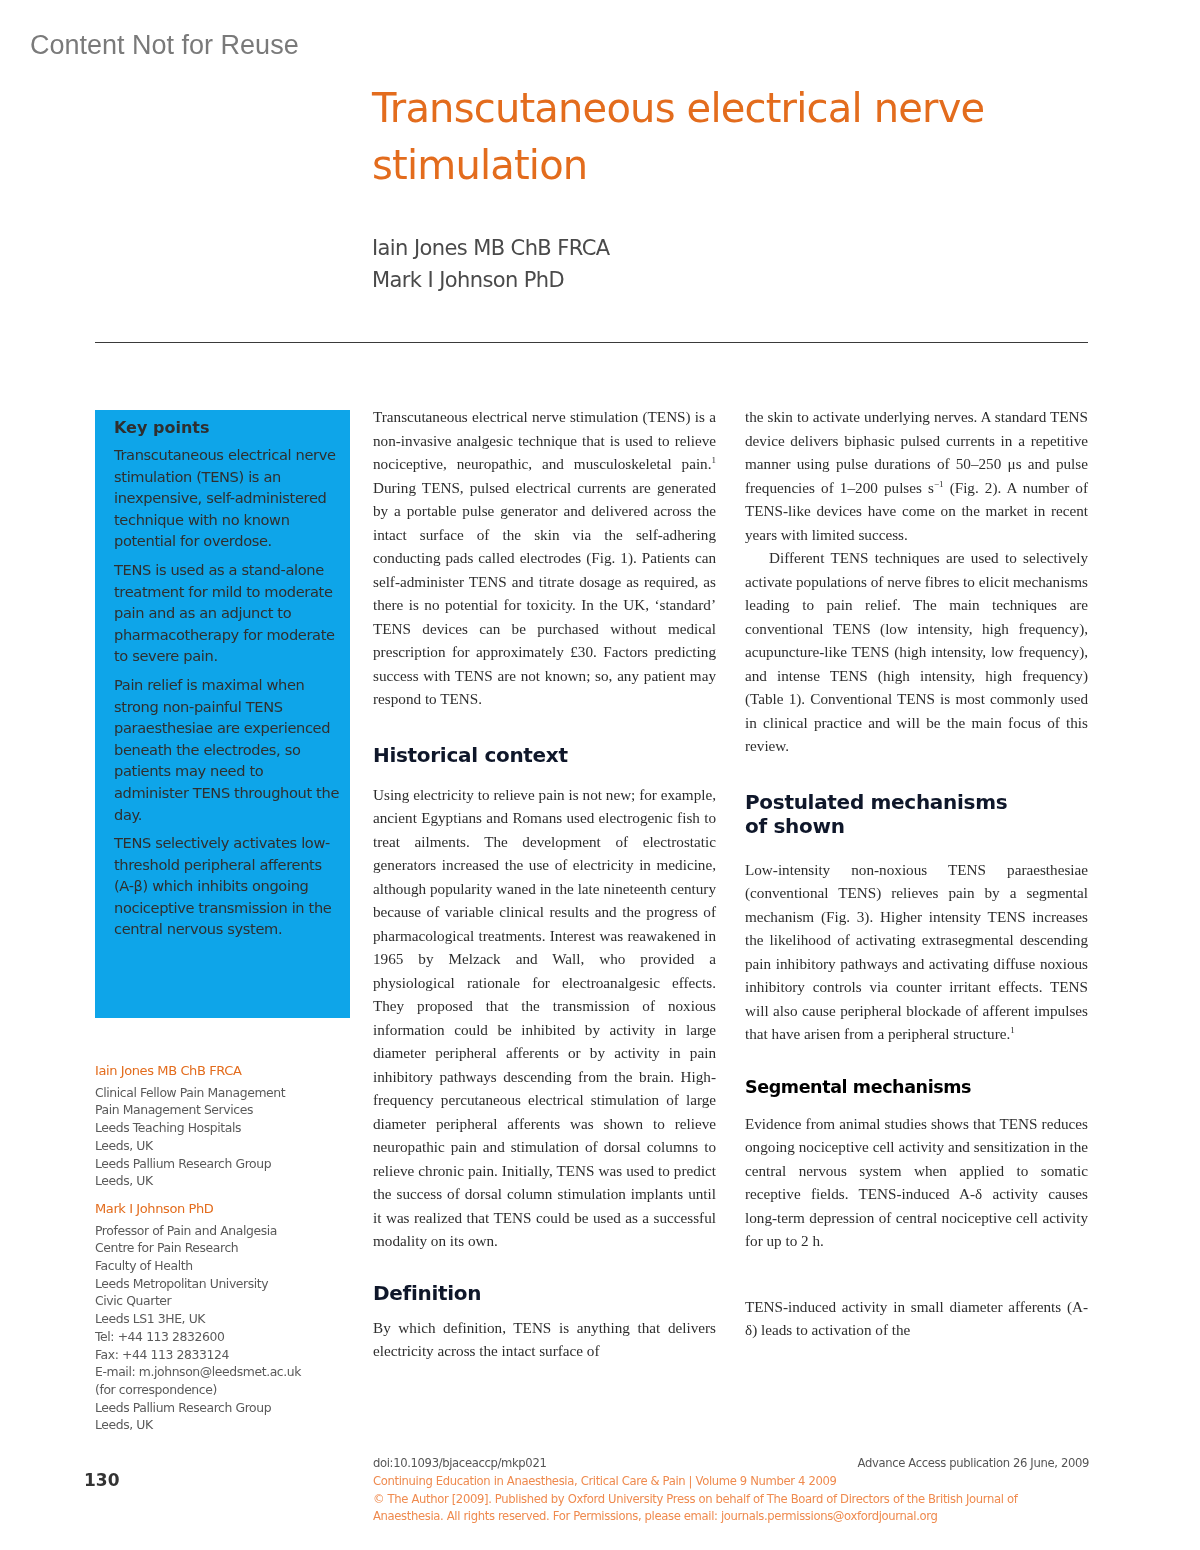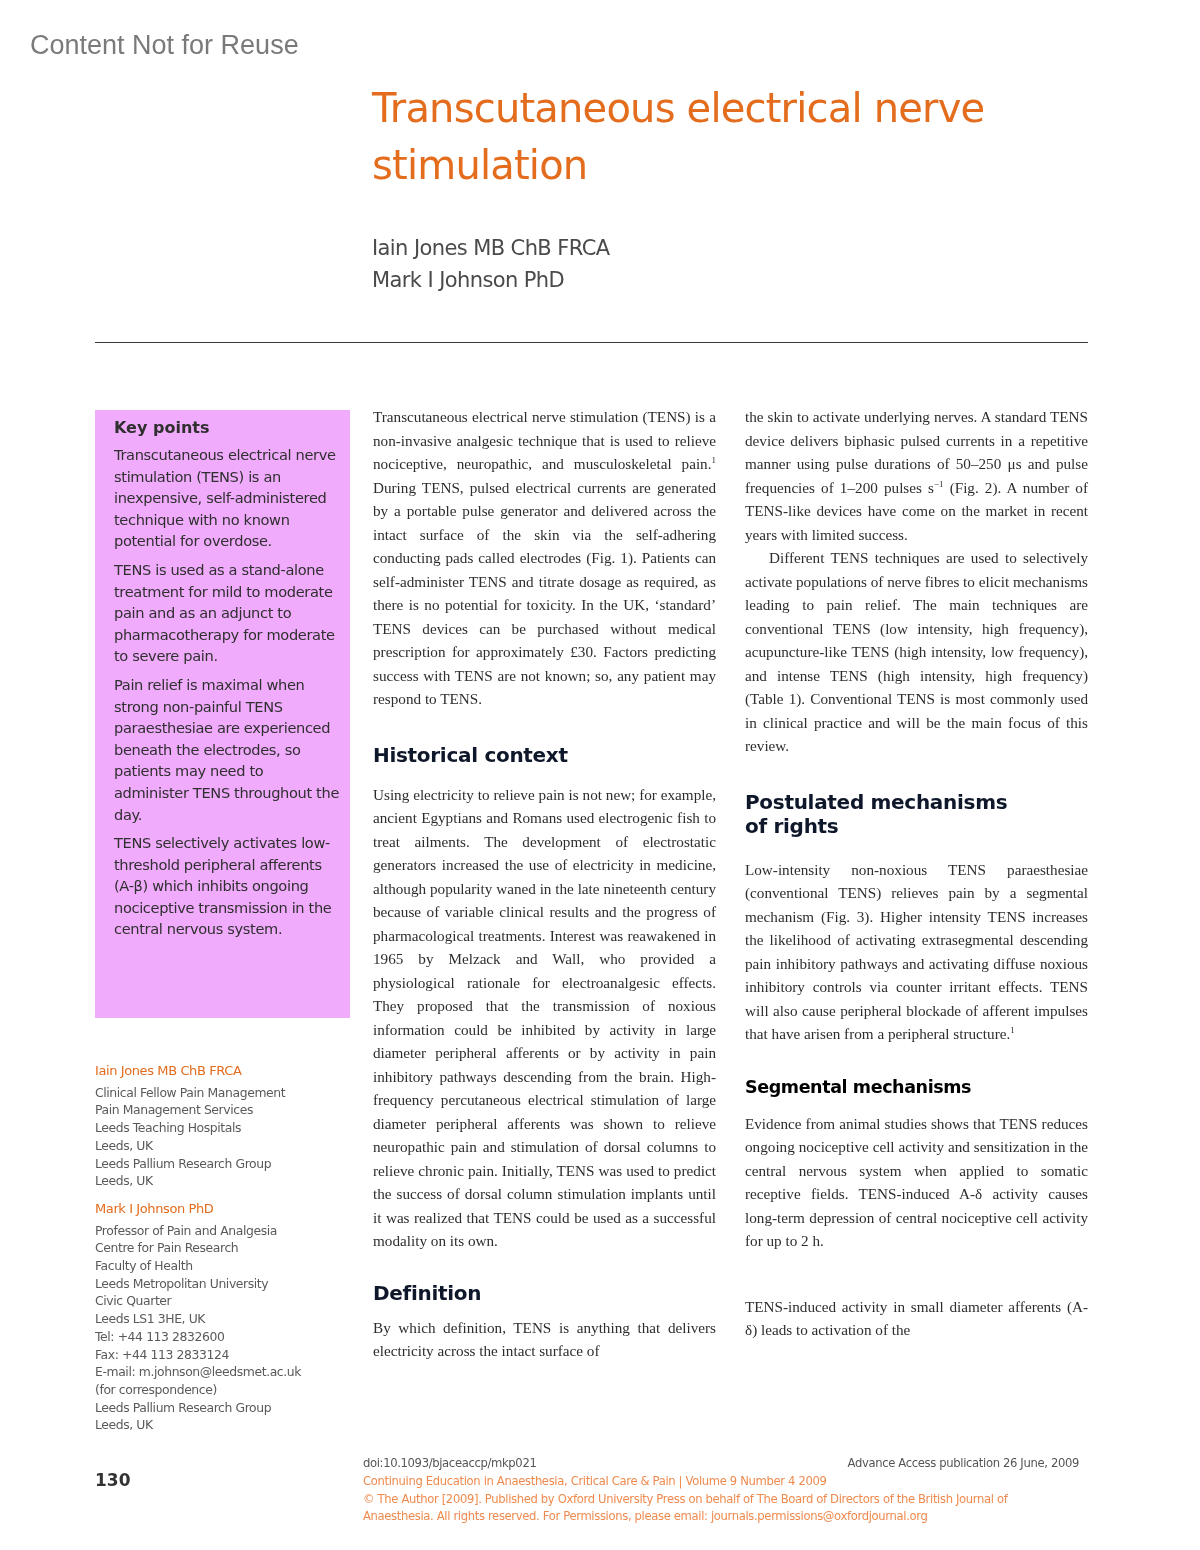--- a/index.html
+++ b/index.html
@@ -3,42 +3,42 @@
 <meta charset="utf-8">
 <style>
   html, body { margin: 0; padding: 0; background: #ffffff; }
   body { width: 1200px; height: 1550px; position: relative; overflow: hidden; font-family: "Liberation Serif", serif; color: #2a2a2a; }
   .watermark { position: absolute; left: 30px; top: 30px; font-family: "Liberation Sans", sans-serif; font-size: 27px; color: #7a7a7a; }
   .title { position: absolute; left: 372px; top: 80px; width: 720px; font-family: "DejaVu Sans", sans-serif; font-size: 40px; line-height: 57px; color: #e36c1d; letter-spacing: -0.8px; margin: 0; font-weight: normal; }
   .authors { position: absolute; left: 372px; top: 232px; font-family: "DejaVu Sans", sans-serif; font-size: 21px; line-height: 32px; color: #4a4a4a; letter-spacing: -0.6px; }
   .authors div { margin: 0; }
   .rule { position: absolute; left: 95px; top: 342px; width: 993px; height: 0; border-top: 1.5px solid #3a3a3a; }
 
-  .keypoints { position: absolute; left: 95px; top: 410px; width: 255px; height: 608px; background: #f0abfc; box-sizing: border-box; padding: 8px 10px 0 19px; font-family: "DejaVu Sans", sans-serif; color: #2f2f2f; }
+  .keypoints { position: absolute; left: 95px; top: 410px; width: 255px; height: 608px; background: #0ea5e9; box-sizing: border-box; padding: 8px 10px 0 19px; font-family: "DejaVu Sans", sans-serif; color: #2f2f2f; }
   .keypoints h3 { margin: 0 0 6px 0; font-size: 16px; font-weight: bold; line-height: 20px; }
   .keypoints p { margin: 0 0 7px 0; font-size: 14.6px; line-height: 21.6px; letter-spacing: -0.35px; }
 
   .affil { position: absolute; left: 95px; top: 1062px; width: 260px; font-family: "DejaVu Sans", sans-serif; font-size: 12.4px; line-height: 17.7px; color: #5a5a5a; letter-spacing: -0.4px; }
   .affil .aname { color: #e36c1d; font-size: 13px; margin-bottom: 4px; }
   .affil .block { margin-bottom: 10px; }
   .affil .line { display: block; }
 
   .col { position: absolute; width: 343px; font-size: 15.2px; line-height: 23.5px; text-align: justify; color: #2d2d2d; }
   .col p { margin: 0; hyphens: auto; }
   .col p.indent { text-indent: 24px; }
   .col1 { left: 373px; top: 405px; }
   .col2 { left: 745px; top: 405px; }
   .h2 { font-family: "DejaVu Sans", sans-serif; font-weight: bold; color: #0f172a; font-size: 20px; line-height: 24px; margin: 0; letter-spacing: -0.3px; }
   .h3 { font-family: "DejaVu Sans", sans-serif; color: #000000; font-size: 17.5px; line-height: 22px; margin: 0; letter-spacing: -0.4px; }
   sup { font-size: 9px; line-height: 0; }
 
-  .footer { position: absolute; left: 363px; top: 1455px; width: 716px; font-family: "DejaVu Sans", sans-serif; font-size: 11.6px; line-height: 17.8px; letter-spacing: -0.35px; }
+  .footer { position: absolute; left: 373px; top: 1455px; width: 716px; font-family: "DejaVu Sans", sans-serif; font-size: 11.6px; line-height: 17.8px; letter-spacing: -0.35px; }
   .footer .row1 { display: flex; justify-content: space-between; color: #555; }
   .footer .orange { color: #ef8a4e; }
-  .pageno { position: absolute; left: 95px; top: 1470px; font-family: "DejaVu Sans", sans-serif; font-size: 17px; font-weight: bold; color: #333; }
+  .pageno { position: absolute; left: 84px; top: 1470px; font-family: "DejaVu Sans", sans-serif; font-size: 17px; font-weight: bold; color: #333; }
 </style>
 </head>
 <body>
 
 <div class="watermark">Content Not for Reuse</div>
 
 <h1 class="title">Transcutaneous electrical nerve stimulation</h1>
 
 <div class="authors">
   <div>Iain Jones MB ChB FRCA</div>
@@ -91,21 +91,21 @@
   <div style="height:28px"></div>
   <h2 class="h2">Definition</h2>
   <div style="height:11px"></div>
   <p>By which definition, TENS is anything that delivers electricity across the intact surface of</p>
 </section>
 
 <section class="col col2">
   <p><span>the skin to activate underlying nerves. A standard TENS device delivers biphasic pulsed currents in a repetitive manner using pulse durations of 50–250 μs and pulse frequencies of 1–200 pulses s</span><sup>−1</sup><span> (Fig. 2). A number of TENS-like devices have come on the market in recent years with limited success.</span></p>
   <p class="indent">Different TENS techniques are used to selectively activate populations of nerve fibres to elicit mechanisms leading to pain relief. The main techniques are conventional TENS (low intensity, high frequency), acupuncture-like TENS (high intensity, low frequency), and intense TENS (high intensity, high frequency) (Table 1). Conventional TENS is most commonly used in clinical practice and will be the main focus of this review.</p>
   <div style="height:32px"></div>
-  <h2 class="h2"><span>Postulated mechanisms</span><br><span>of rights</span></h2>
+  <h2 class="h2"><span>Postulated mechanisms</span><br><span>of shown</span></h2>
   <div style="height:20px"></div>
   <p><span>Low-intensity non-noxious TENS paraesthesiae (conventional TENS) relieves pain by a segmental mechanism (Fig. 3). Higher intensity TENS increases the likelihood of activating extrasegmental descending pain inhibitory pathways and activating diffuse noxious inhibitory controls via counter irritant effects. TENS will also cause peripheral blockade of afferent impulses that have arisen from a peripheral structure.</span><sup>1</sup></p>
   <div style="height:30px"></div>
   <h3 class="h3">Segmental mechanisms</h3>
   <div style="height:14px"></div>
   <p>Evidence from animal studies shows that TENS reduces ongoing nociceptive cell activity and sensitization in the central nervous system when applied to somatic receptive fields. TENS-induced A-δ activity causes long-term depression of central nociceptive cell activity for up to 2 h.</p>
   <div style="height:30px"></div>
   <div style="height:12px"></div>
   <p>TENS-induced activity in small diameter afferents (A-δ) leads to activation of the</p>
 </section>

